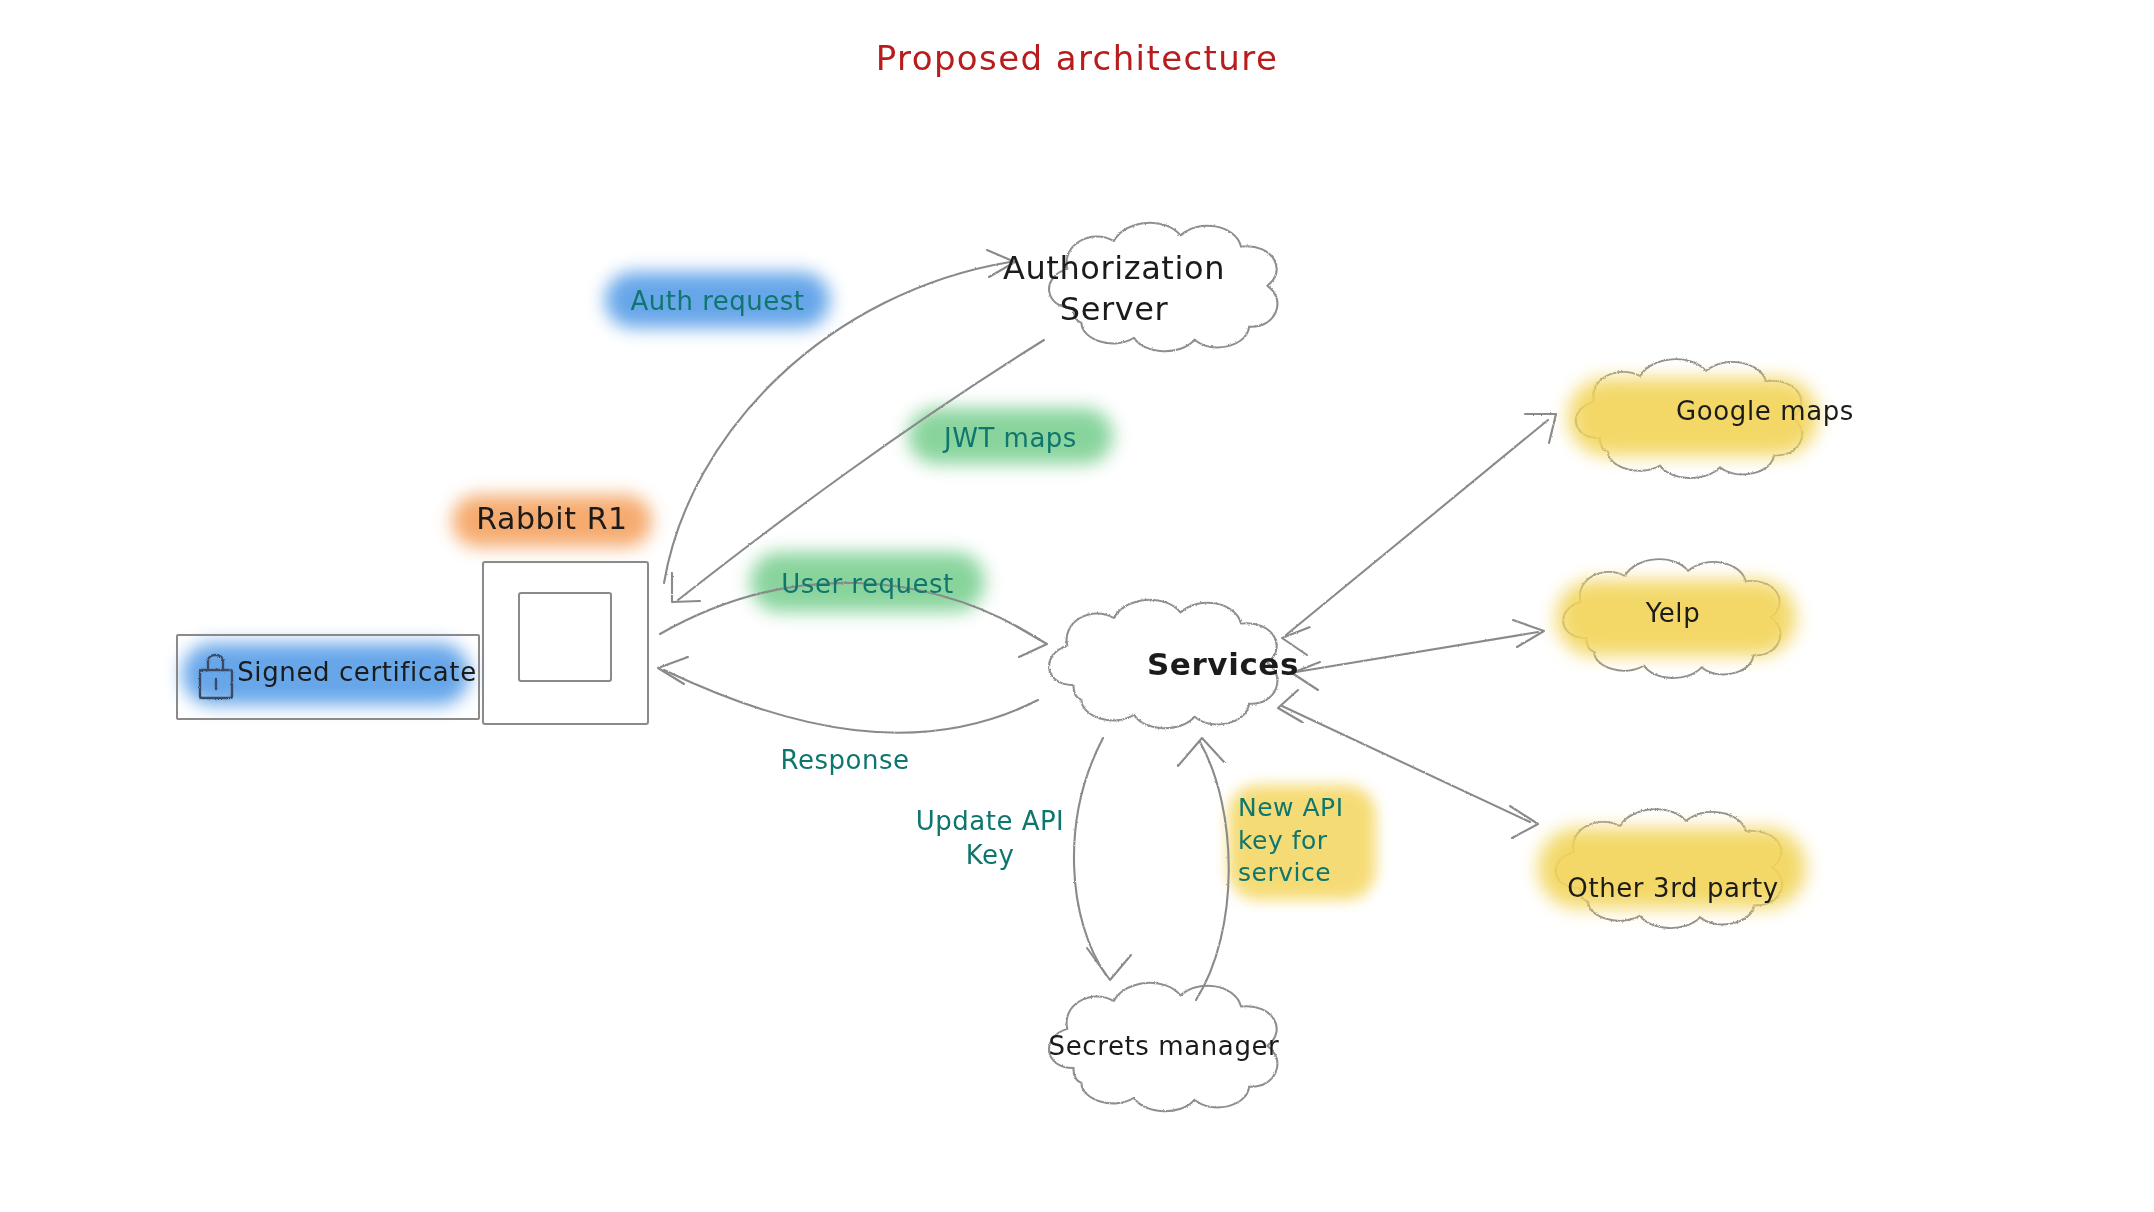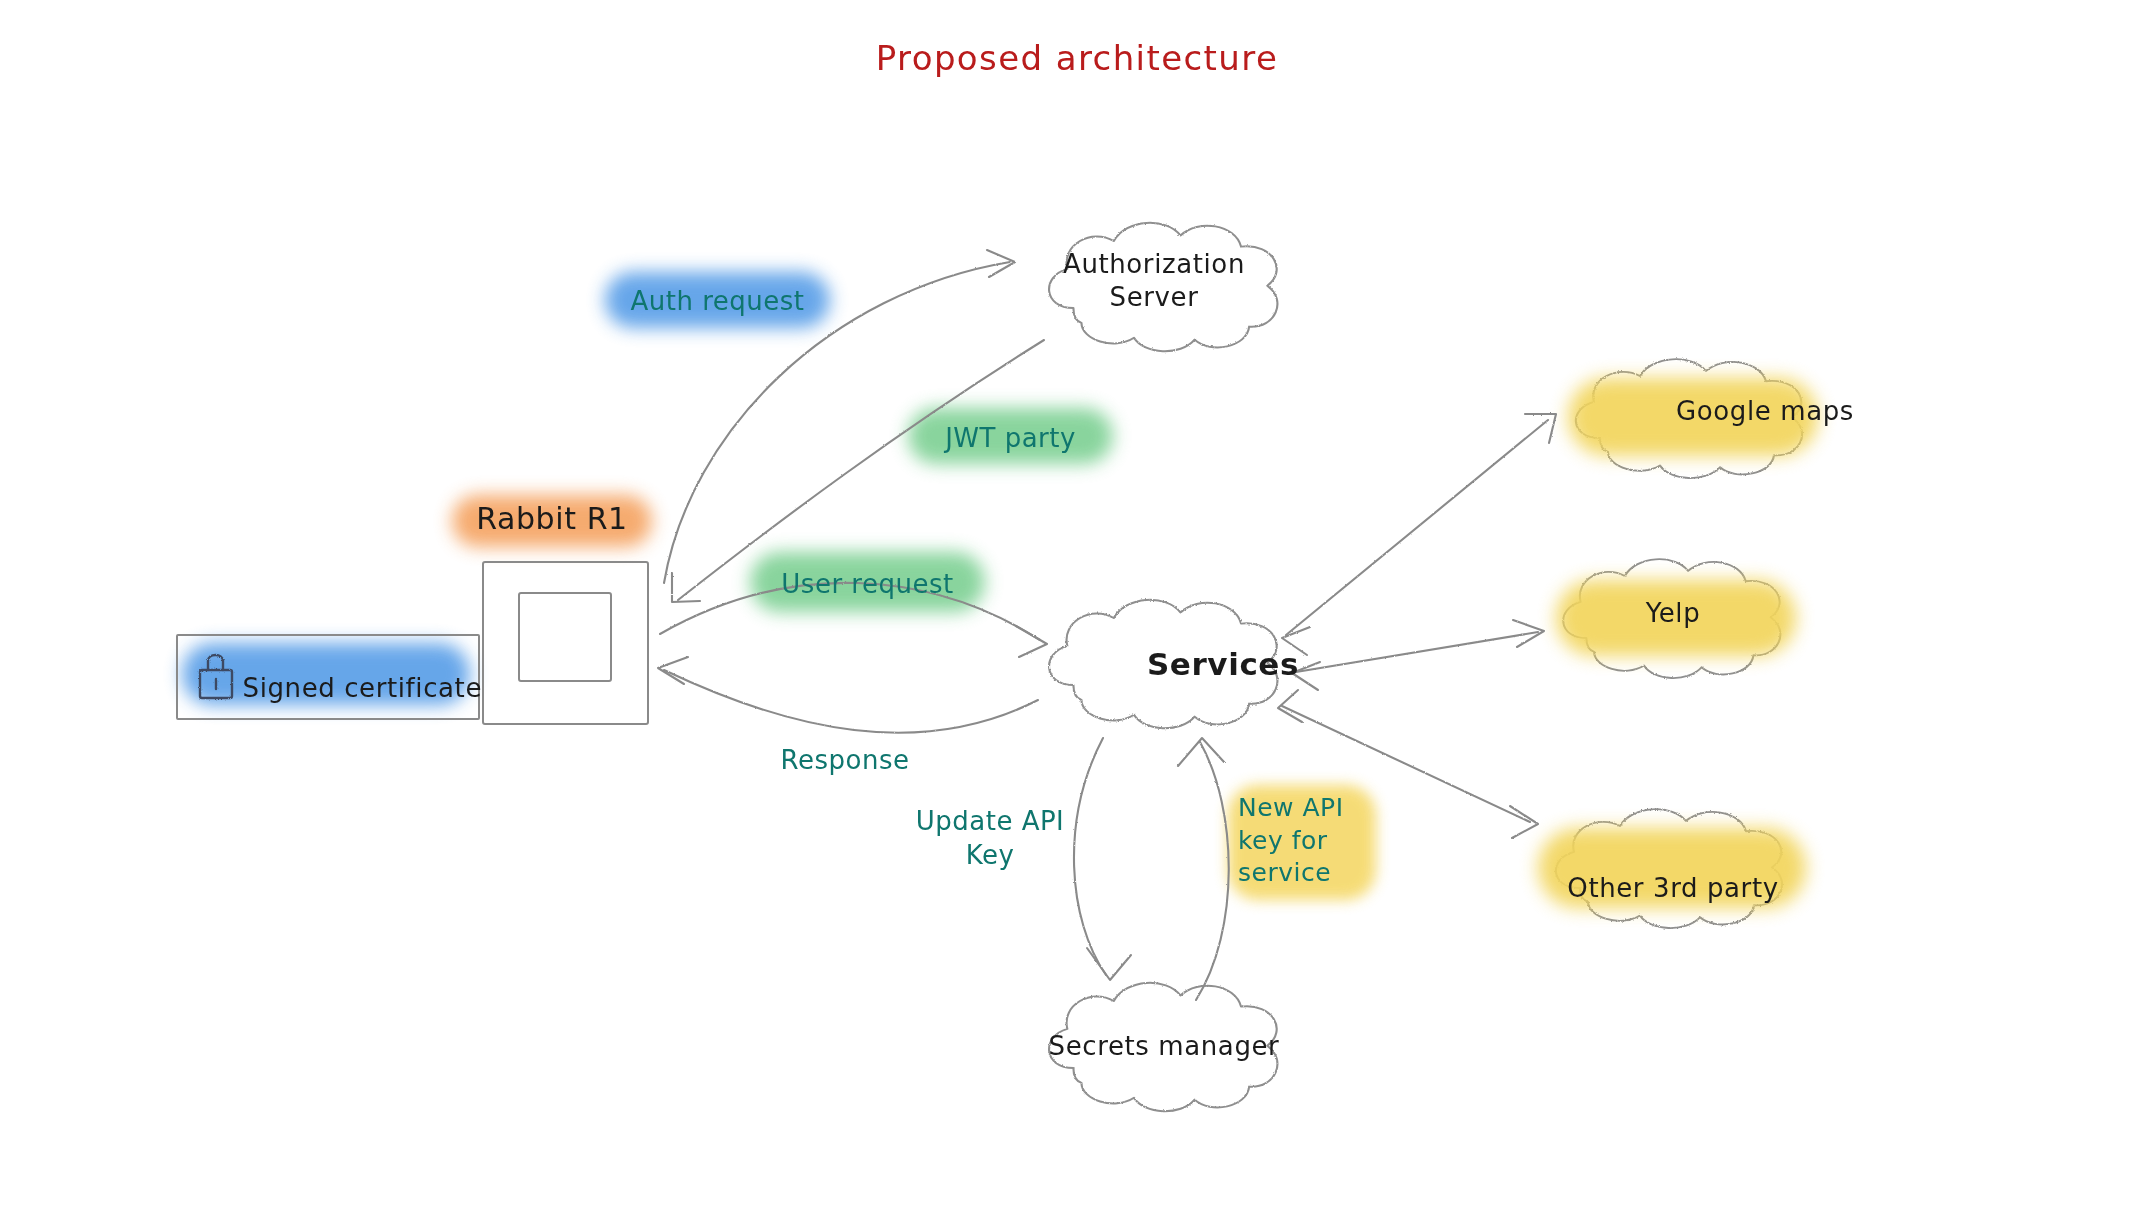--- a/index.html
+++ b/index.html
@@ -243,38 +243,38 @@
 
       <g>
         <path d="M 1196 1000 C 1240 930, 1238 810, 1200 742"></path>
         <path d="M 1178 766 L 1202 738 L 1224 762"></path>
       </g>
     </g>
   </svg>
 
   <div class="node-label" style="left:452px; top:500px; width:200px; font-size:30px;">Rabbit R1</div>
 
-  <div class="node-label" style="left:232px; top:672px; width:250px; font-size:26px; text-align:right;">Signed certificate</div>
-
-  <div class="node-label" style="left:1023px; top:248px; width:262px; font-size:26px;">Authorization
+  <div class="node-label" style="left:232px; top:656px; width:250px; font-size:26px; text-align:center;">Signed certificate</div>
+
+  <div class="node-label" style="left:983px; top:248px; width:262px; font-size:32px;">Authorization
 Server</div>
 
   <div class="node-label" style="left:1092px; top:645px; width:262px; font-size:31px;font-weight:bold;">Services</div>
 
   <div class="node-label" style="left:1023px; top:1030px; width:282px; font-size:26px;">Secrets manager</div>
 
   <div class="node-label" style="left:1634px; top:395px; width:262px; font-size:26px;">Google maps</div>
 
   <div class="node-label" style="left:1548px; top:597px; width:250px; font-size:26px;">Yelp</div>
 
   <div class="node-label" style="left:1538px; top:848px; width:270px; font-size:26px;margin-top:24px;">Other 3rd party</div>
 
   <div class="edge-label" style="left:605px; top:285px; width:225px; font-size:26px;">Auth request</div>
 
-  <div class="edge-label" style="left:908px; top:422px; width:205px; font-size:26px;">JWT party</div>
+  <div class="edge-label" style="left:908px; top:422px; width:205px; font-size:26px;">JWT maps</div>
 
   <div class="edge-label" style="left:750px; top:568px; width:235px; font-size:26px;">User request</div>
 
   <div class="edge-label" style="left:740px; top:744px; width:210px; font-size:26px;">Response</div>
 
   <div class="edge-label" style="left:900px; top:805px; width:180px; font-size:26px;">Update API
 Key</div>
 
   <div class="edge-label" style="left:1238px; top:792px; width:140px; font-size:25px; text-align:left;">New API
 key for

